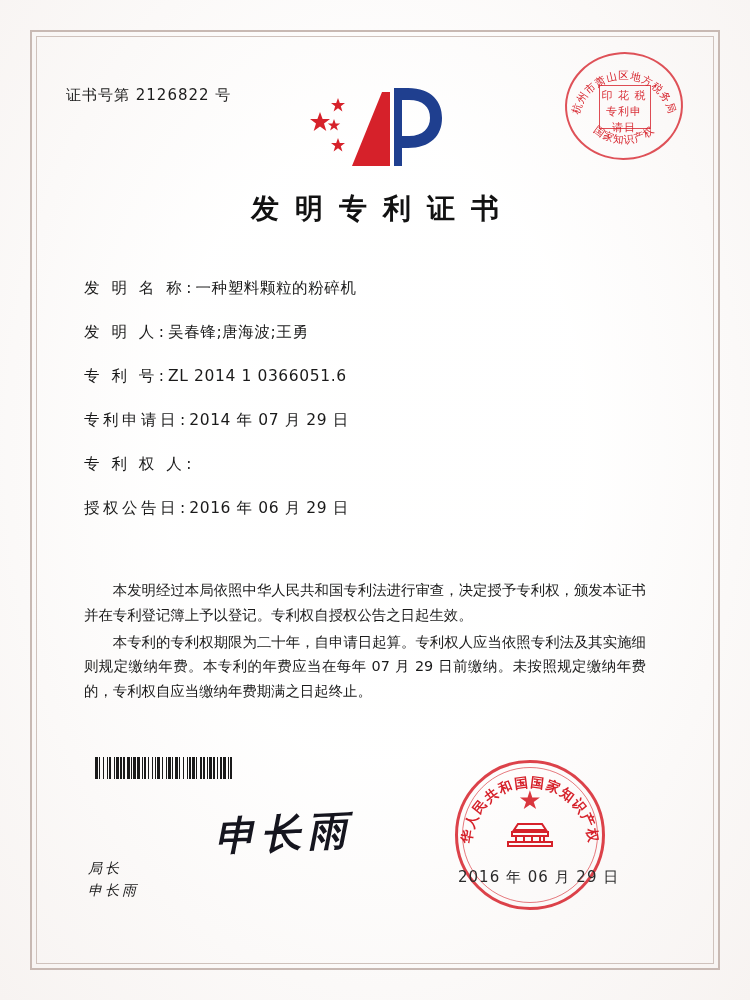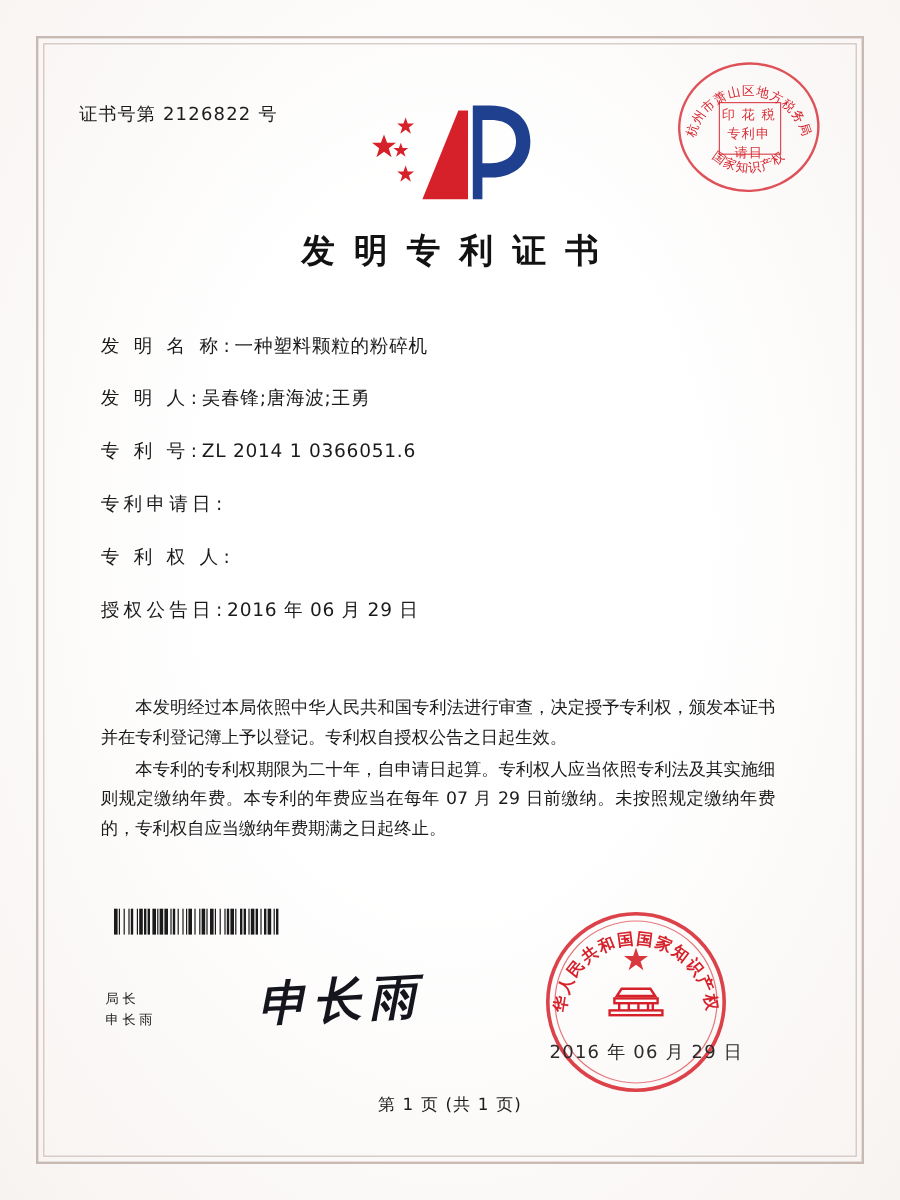--- a/index.html
+++ b/index.html
@@ -139,24 +139,25 @@
   .barcode i {
     display: block;
     background: #1a1a1a;
     height: 100%;
   }
 
   
   .sig-label {
     position: absolute;
     left: 88px;
-    top: 824px;
-    font-size: 11px;
+    top: 858px;
+    font-size: 14px;
     letter-spacing: 3px;
     line-height: 1.55;
+    font-style: italic;
   }
   .sig-name {
     position: absolute;
     left: 215px;
     top: 806px;
     font-family: "DejaVu Serif", "Liberation Serif", serif;
     font-size: 40px;
     font-style: italic;
     font-weight: bold;
     color: #15151e;
@@ -346,20 +347,21 @@
       <span class="field-value">吴春锋;唐海波;王勇</span>
     </div>
     <div class="field-row">
       <span class="field-label">专 利 号</span>
       <span class="field-colon">:</span>
       <span class="field-value">ZL 2014 1 0366051.6</span>
     </div>
     <div class="field-row">
       <span class="field-label">专利申请日</span>
       <span class="field-colon">:</span>
+      <span class="field-value">2014 年 07 月 29 日</span>
     </div>
     <div class="field-row">
       <span class="field-label">专 利 权 人</span>
       <span class="field-colon">:</span>
     </div>
     <div class="field-row">
       <span class="field-label">授权公告日</span>
       <span class="field-colon">:</span>
       <span class="field-value">2016 年 06 月 29 日</span>
     </div>
@@ -477,14 +479,13 @@
           <rect x="10" y="20" width="36" height="4"></rect>
           <rect x="6" y="30" width="44" height="4"></rect>
           <path d="M14,24 L14,30 M22,24 L22,30 M30,24 L30,30 M38,24 L38,30 M42,24 L42,30"></path>
           <path d="M12,18 L44,18 L40,12 L16,12 Z"></path>
         </g>
       </svg>
     </div>
   </div>
   <div class="seal-date">2016 年 06 月 29 日</div>
 
-  <div class="footer">第 1 页 (共 1 页)</div>
 </div>
 
 </body></html>

